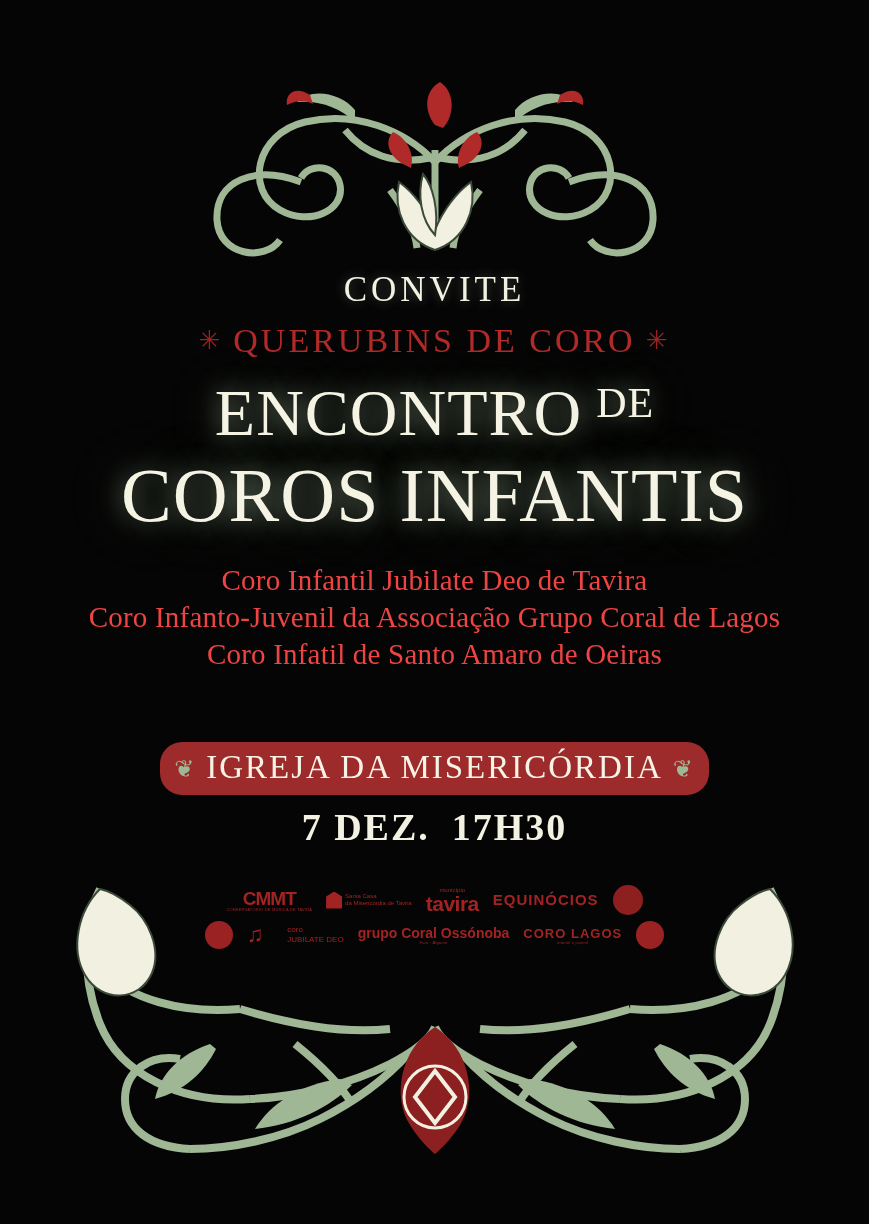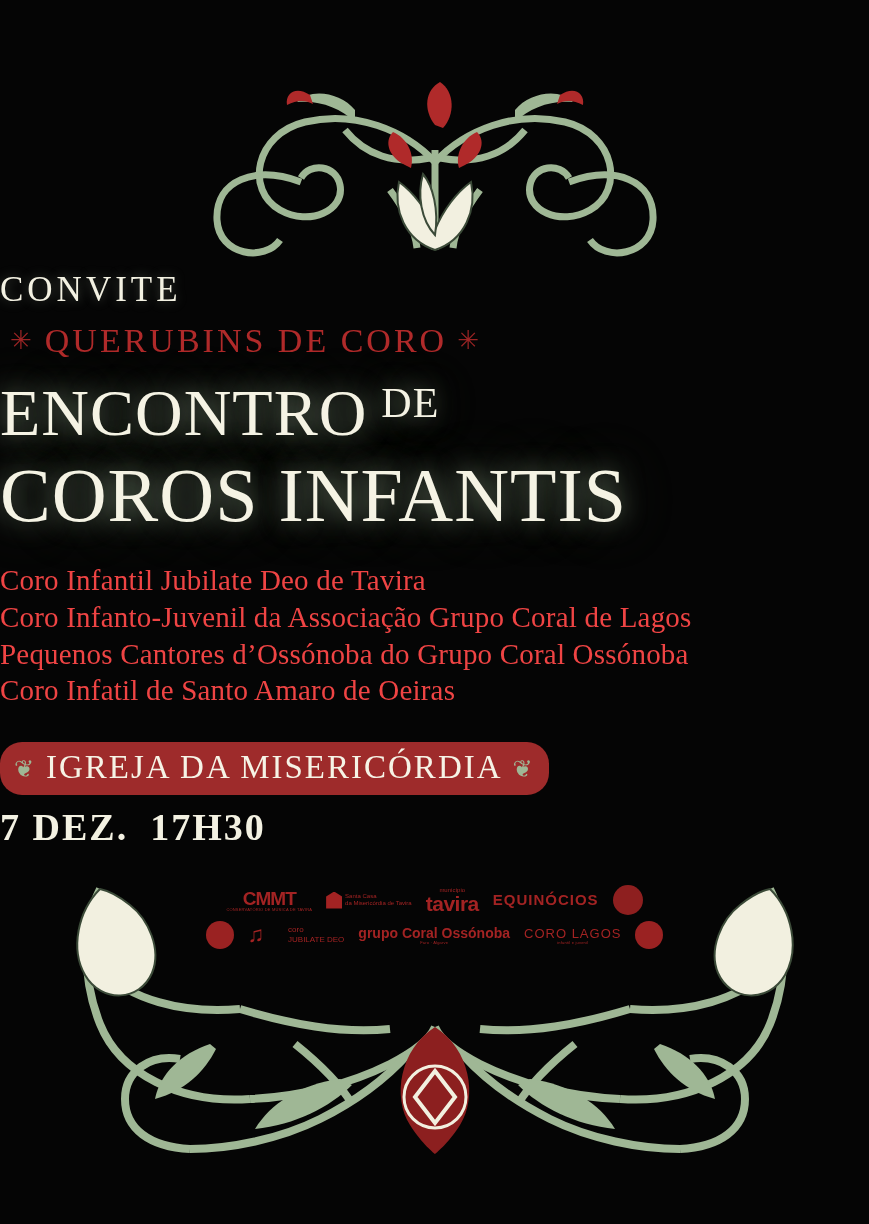--- a/index.html
+++ b/index.html
@@ -29,20 +29,21 @@
   .ornament-bottom {
     bottom: 45px;
     left: 50%;
     transform: translateX(-50%);
   }
   
   .center {
     position: absolute;
     left: 0;
     width: 100%;
+    text-align: center;
   }
   .convite {
     top: 270px;
     font-size: 35px;
     letter-spacing: 4px;
     color: #f3f1e2;
     font-family: "Liberation Serif", serif;
     font-variant: small-caps;
     text-shadow: 0 0 12px rgba(210,225,200,0.35);
   }
@@ -162,21 +163,21 @@
     background: #8e1f1f; display: inline-block;
   }
   .logo-badge2 {
     width: 28px; height: 28px; border-radius: 50%;
     background: #9a2222; display: inline-block;
   }
   .logo-jd { display: flex; align-items: center; gap: 4px; }
   .logo-jd .mark { font-size: 22px; }
   .logo-jd .txt { font-size: 8px; text-align: left; line-height: 1.2; margin-left: 20px; }
   .logo-osso .mid { font-size: 14px; font-weight: bold; }
-  .logo-coro .mid { font-size: 13px; font-weight: normal; letter-spacing: 1px; margin-top: 37px; }
+  .logo-coro .mid { font-size: 13px; font-weight: bold; letter-spacing: 1px; margin-top: 37px; }
   svg { display: block; }
 </style>
 </head>
 <body>
 
 <div class="poster">
 
   <div class="ornament ornament-top">
     <svg width="660" height="190" viewBox="0 0 660 190">
       <g fill="none" stroke="#9fb795" stroke-width="7">
@@ -215,21 +216,20 @@
   </div>
 
   <div class="center title2">COROS INFANTIS</div>
   <div class="center title1">
     <span>ENCONTRO</span><span class="de">DE</span>
   </div>
 
   <div class="center choirs">
     <div>Coro Infantil Jubilate Deo de Tavira</div>
     <div>Coro Infanto-Juvenil da Associação Grupo Coral de Lagos</div>
-    <div>Pequenos Cantores d’Ossónoba do Grupo Coral Ossónoba</div>
     <div>Coro Infatil de Santo Amaro de Oeiras</div>
   </div>
 
   <div class="center venue-wrap">
     <div class="venue">
       <span class="leaf l">❦</span>
       <span>IGREJA DA MISERICÓRDIA</span>
       <span class="leaf r">❦</span>
     </div>
   </div>

